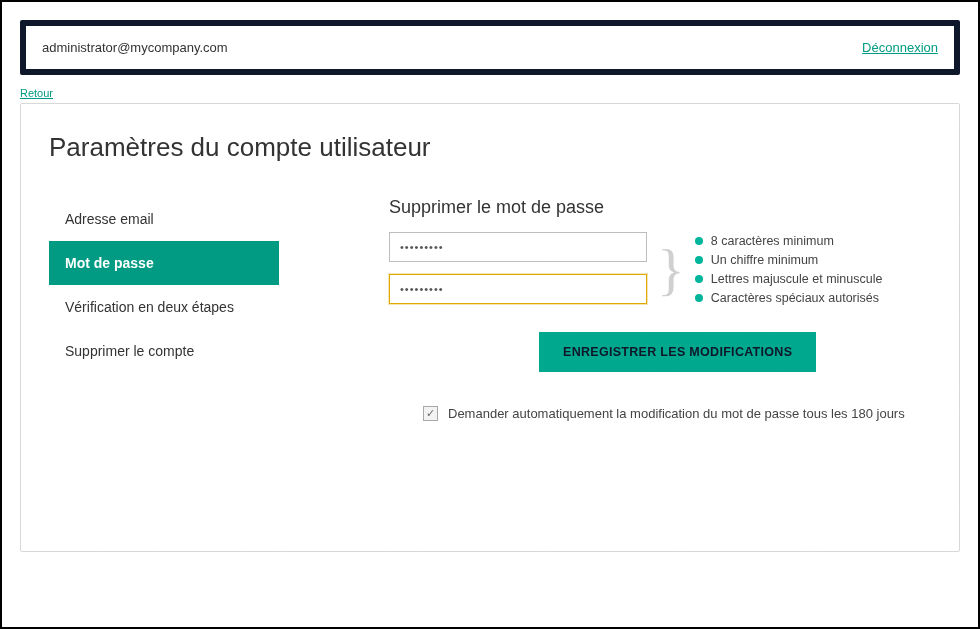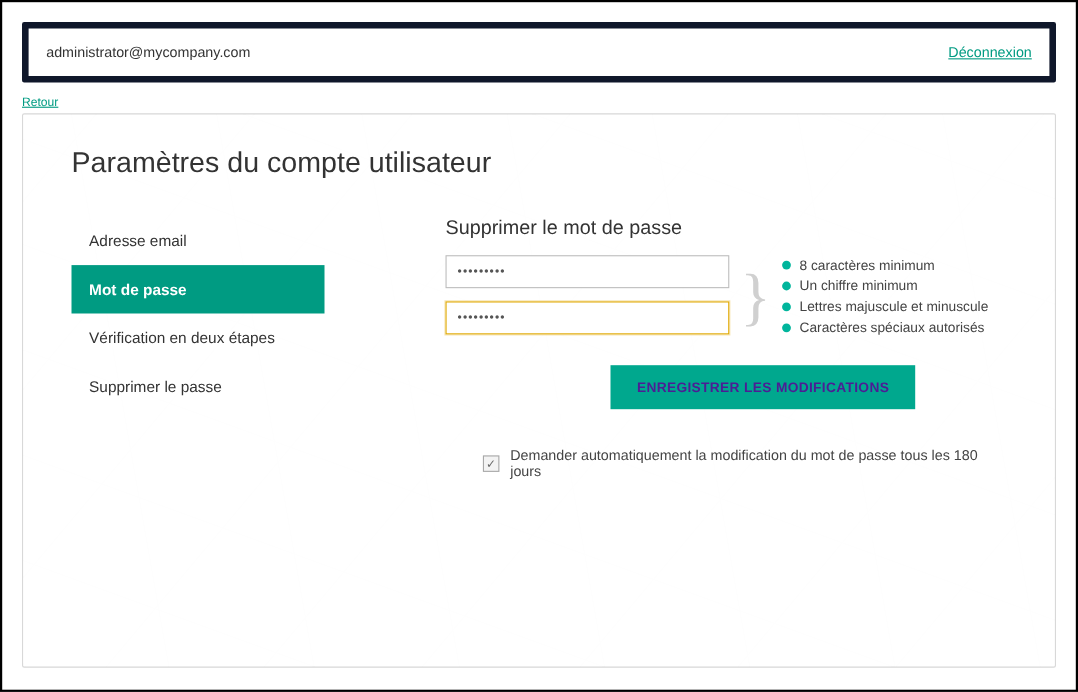--- a/index.html
+++ b/index.html
@@ -33,23 +33,23 @@
       color: #009b82;
       font-size: 11px;
       text-decoration: underline;
       cursor: pointer;
       display: inline-block;
     }
     .main-panel {
       margin: 2px 18px 8px 18px;
       border: 1px solid #d8d8d8;
       border-radius: 2px;
-      height: 504px;
+      height: 449px;
       position: relative;
-      padding: 28px 44px;
+      padding: 28px 28px;
       background-image:
         linear-gradient(rgba(255,255,255,0.96), rgba(255,255,255,0.96)),
         repeating-linear-gradient(20deg, #eee 0 1px, transparent 1px 90px),
         repeating-linear-gradient(-50deg, #eee 0 1px, transparent 1px 110px),
         repeating-linear-gradient(80deg, #eee 0 1px, transparent 1px 130px);
     }
     .page-title {
       font-size: 26px;
       font-weight: 400;
       color: #333;
@@ -133,21 +133,21 @@
       width: 8px;
       height: 8px;
       border-radius: 50%;
       background: #00b59c;
       flex-shrink: 0;
     }
     .save-btn {
       margin-top: 22px;
       margin-left: 150px;
       background: #00a88e;
-      color: #4c1d95;
+      color: #0f172a;
       border: none;
       font-size: 12.5px;
       font-weight: 700;
       letter-spacing: 0.3px;
       padding: 13px 24px;
       cursor: pointer;
     }
     .section2 {
       margin-top: 34px;
     }
@@ -187,21 +187,21 @@
 
 <div class="main-panel">
   <h1 class="page-title">Paramètres du compte utilisateur</h1>
 
   <div class="layout">
 
     <nav class="side-nav">
       <div class="item">Adresse email</div>
       <div class="item active">Mot de passe</div>
       <div class="item">Vérification en deux étapes</div>
-      <div class="item">Supprimer le passe</div>
+      <div class="item">Supprimer le compte</div>
     </nav>
 
     <div class="content">
 
       <div class="section-heading">Supprimer le mot de passe</div>
 
       <div class="pw-row">
         <div class="pw-fields">
           <input type="password" class="pw-input" value="•••••••••" style="">
           <input type="password" class="pw-input focused" value="•••••••••" style="">

